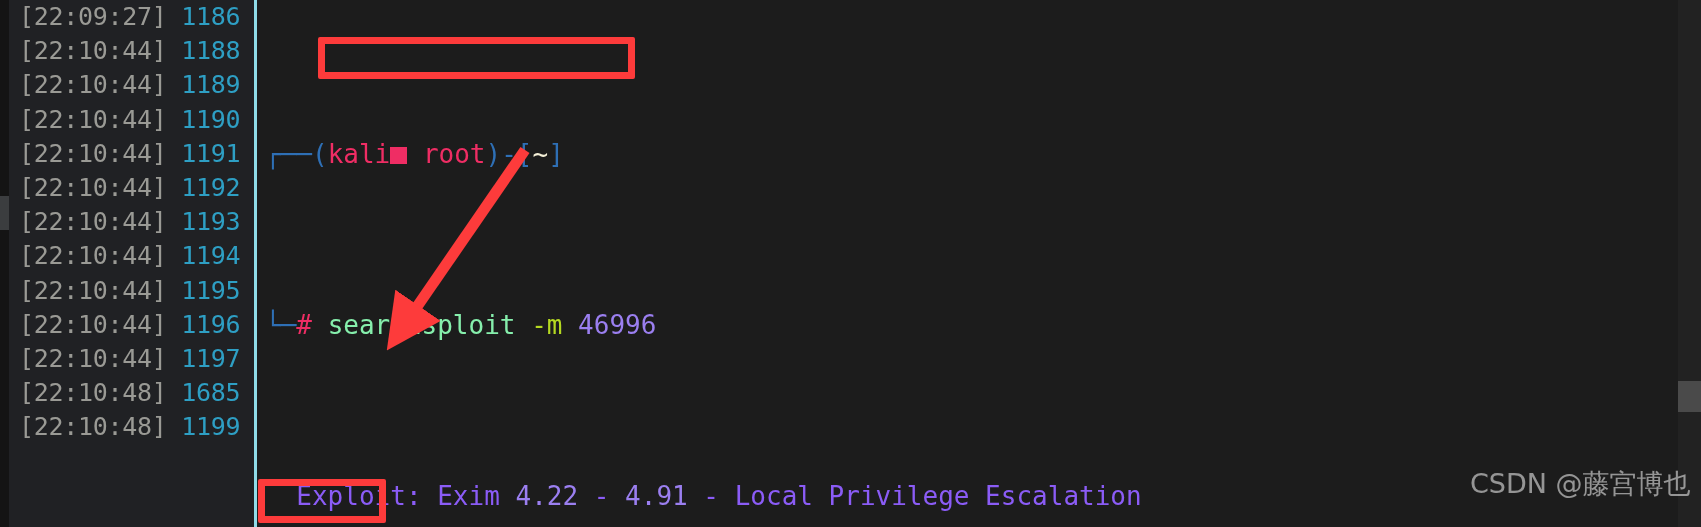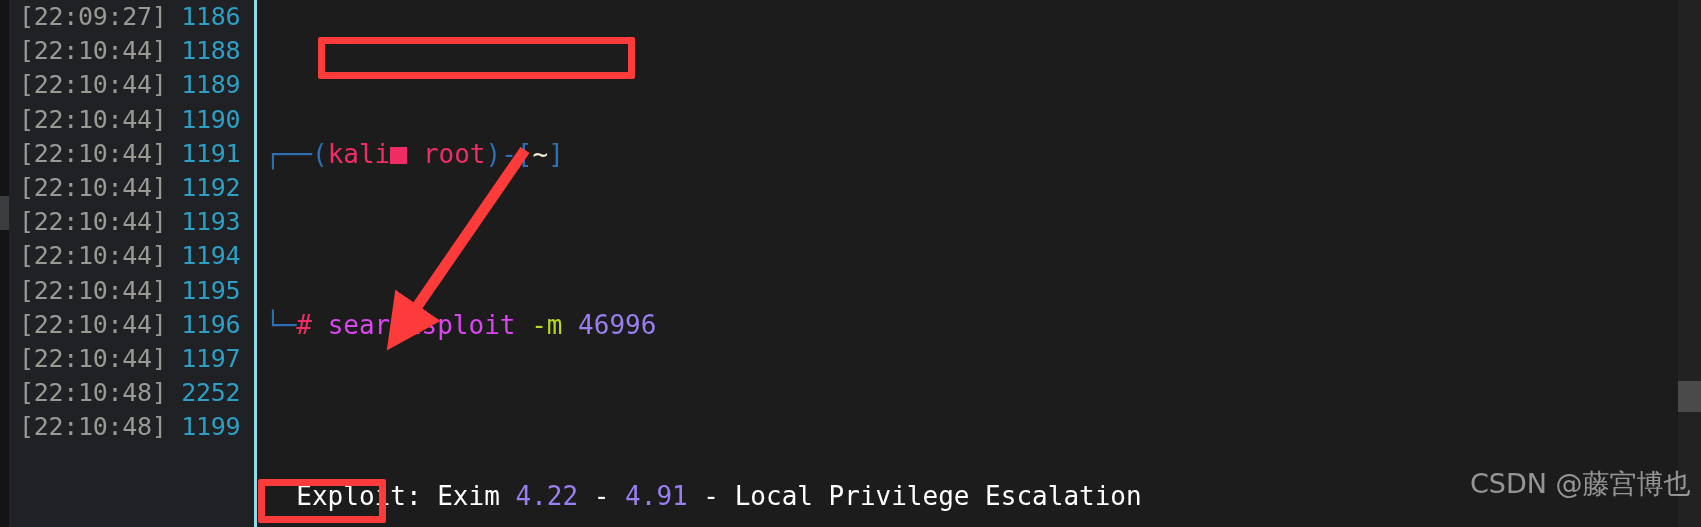--- a/index.html
+++ b/index.html
@@ -63,22 +63,22 @@
     right: 0; height: 527px;
     background: #1c1c1c;
     font-size: 26px;
     line-height: 34.2px;
     white-space: pre;
     overflow: hidden;
   }
   .trow { height: 34.2px; padding-left: 8px; }
 
   
-  .c-white   { color: #ffffff; }
-  .c-teal    { color: #d946ef; }
+  .c-white   { color: #8b5cf6; }
+  .c-teal    { color: #86efac; }
   .c-yellow  { color: #b5d921; }
   .c-purple  { color: #9b7ff0; }
   .c-pink    { color: #ef2d64; }
   .c-tilde   { color: #f5f0d8; }
   .c-boxline { color: #2e6fb5; }
 
   .sq {
     display: inline-block;
     width: 17px; height: 17px;
     background: #ef2d64;
@@ -187,21 +187,21 @@
     <div class="gutter-row"><span class="ts">[22:10:44]</span> <span class="ln">1188</span></div>
     <div class="gutter-row"><span class="ts">[22:10:44]</span> <span class="ln">1189</span></div>
     <div class="gutter-row"><span class="ts">[22:10:44]</span> <span class="ln">1190</span></div>
     <div class="gutter-row"><span class="ts">[22:10:44]</span> <span class="ln">1191</span></div>
     <div class="gutter-row"><span class="ts">[22:10:44]</span> <span class="ln">1192</span></div>
     <div class="gutter-row"><span class="ts">[22:10:44]</span> <span class="ln">1193</span></div>
     <div class="gutter-row"><span class="ts">[22:10:44]</span> <span class="ln">1194</span></div>
     <div class="gutter-row"><span class="ts">[22:10:44]</span> <span class="ln">1195</span></div>
     <div class="gutter-row"><span class="ts">[22:10:44]</span> <span class="ln">1196</span></div>
     <div class="gutter-row"><span class="ts">[22:10:44]</span> <span class="ln">1197</span></div>
-    <div class="gutter-row"><span class="ts">[22:10:48]</span> <span class="ln">2252</span></div>
+    <div class="gutter-row"><span class="ts">[22:10:48]</span> <span class="ln">1685</span></div>
     <div class="gutter-row"><span class="ts">[22:10:48]</span> <span class="ln">1199</span></div>
   </div>
 
   <div class="redbox" id="redbox-cmd"></div>
   <div class="redbox" id="redbox-file"></div>
 
   <svg id="arrow-layer" viewBox="0 0 1701 527">
     <defs>
       <marker id="arrowhead" markerWidth="5" markerHeight="5" refX="2.4" refY="2.5" orient="auto">
         <polygon points="0,0 5,2.5 0,5" fill="#fd3b3b"></polygon>

